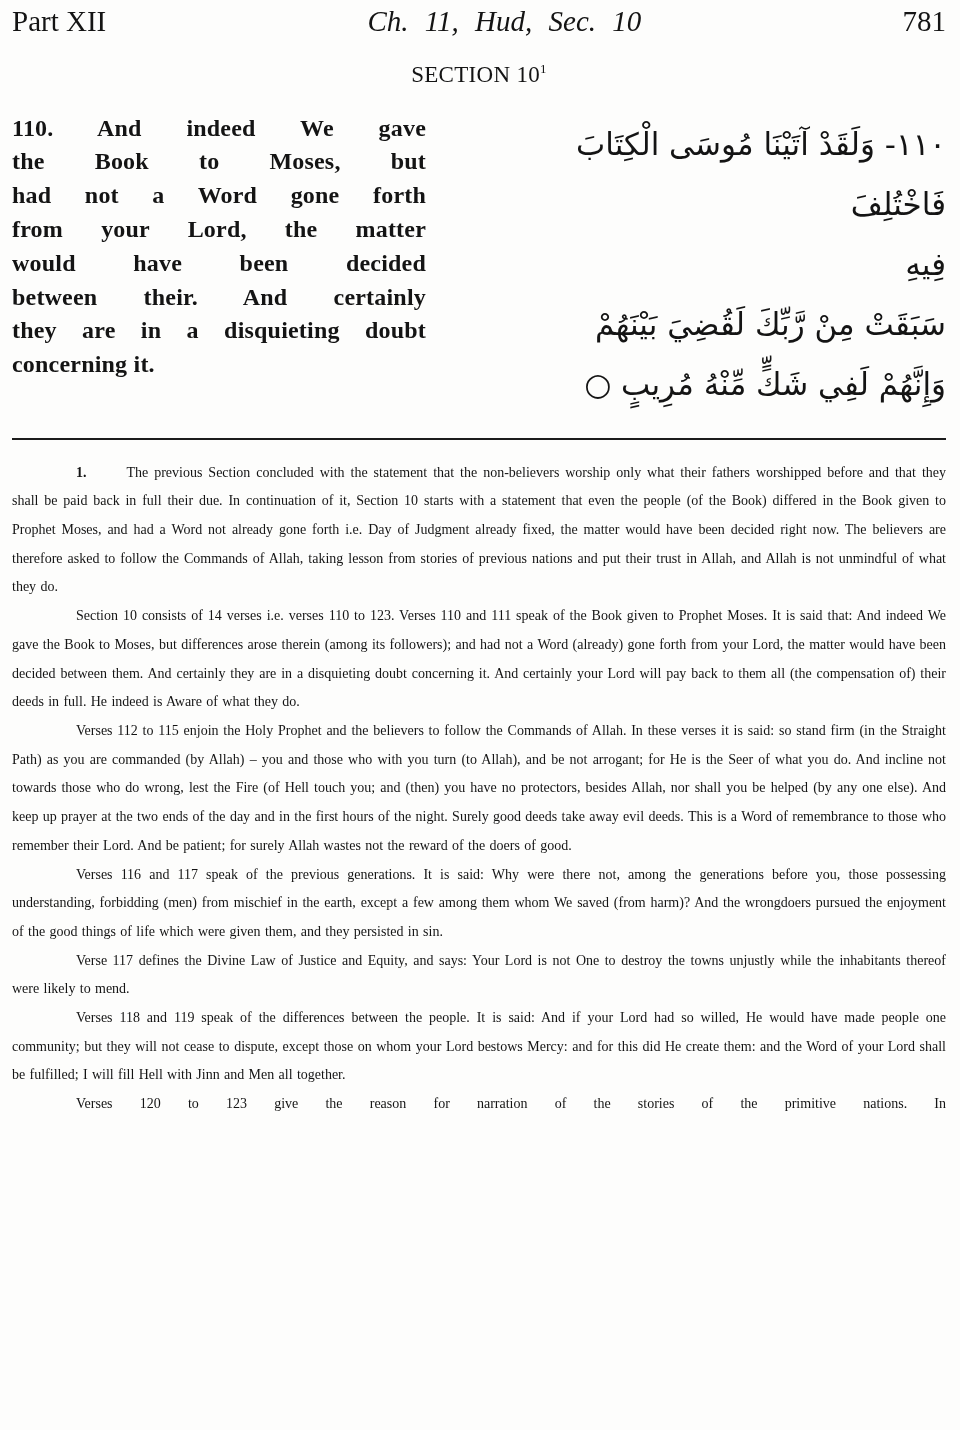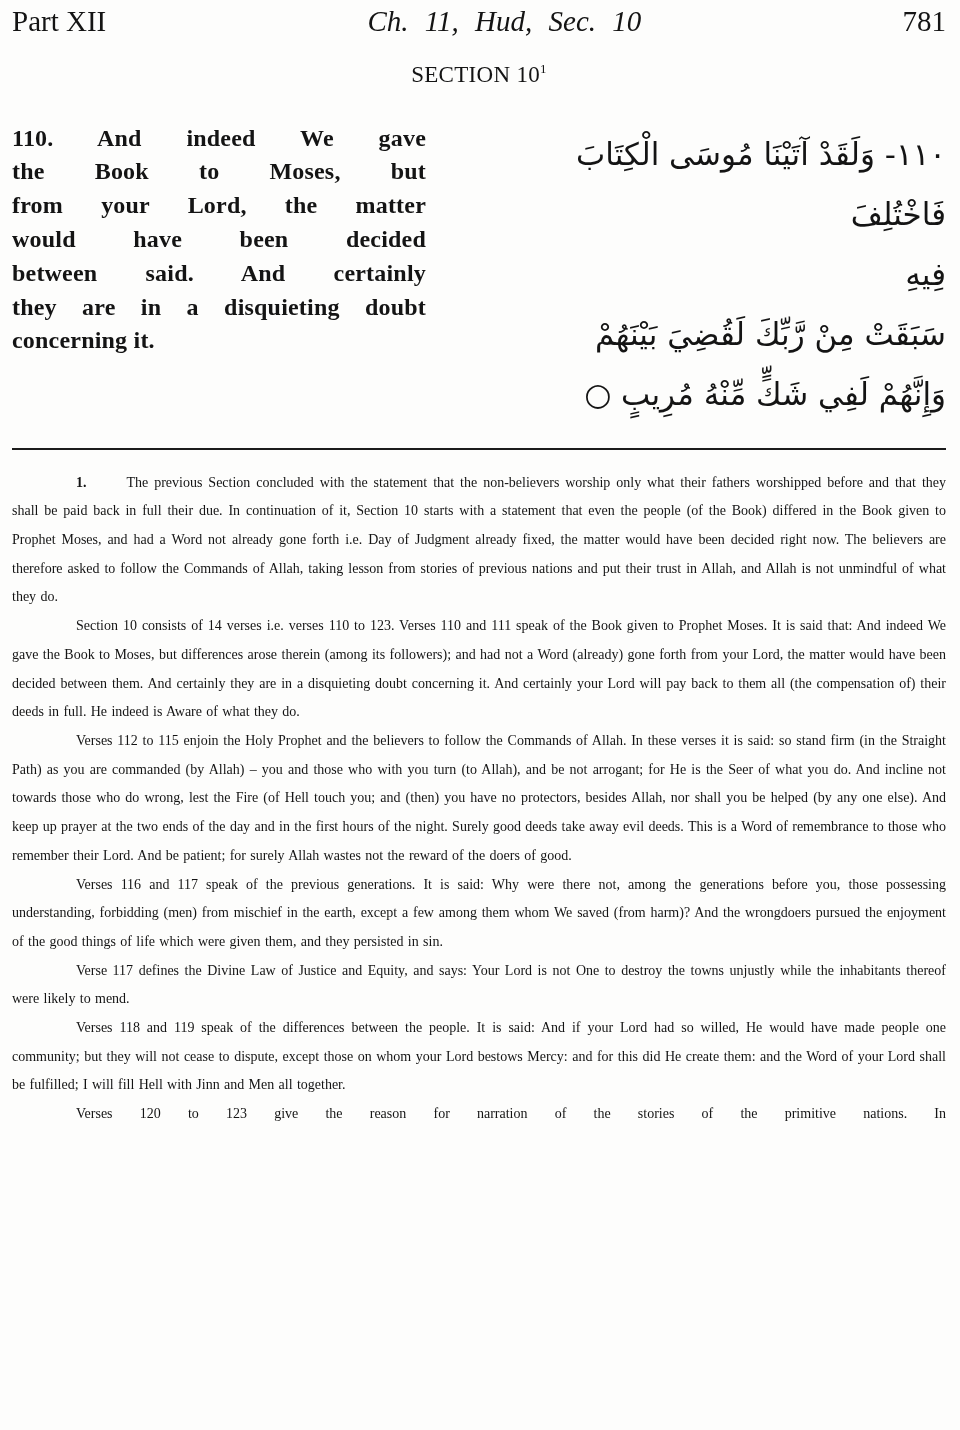--- a/index.html
+++ b/index.html
@@ -19,21 +19,21 @@
   .runhead .center { font-style:italic; word-spacing:9px; }
 
   
   .section-title {
     text-align:center; font-weight:normal; font-size:23px;
     margin-top:27px; letter-spacing:0.3px;
   }
   .section-title sup { font-size:13px; vertical-align:super; }
 
   
-  .verse-row { display:flex; margin-top:34px; min-height:312px; }
+  .verse-row { display:flex; margin-top:24px; min-height:312px; }
   .verse-en {
     width:414px; font-weight:bold; font-size:24px; line-height:33.8px;
     letter-spacing:0.2px;
   }
   .vline { text-align:justify; text-align-last:justify; }
   .vline.last { text-align-last:left; }
   .verse-ar {
     flex:1; margin-left:70px;
     direction:rtl; text-align:right;
     font-family:"DejaVu Sans",sans-serif;
@@ -68,23 +68,24 @@
   </div>
 
   <div class="section-title">
     <span>SECTION 10</span><sup>1</sup>
   </div>
 
   <div class="verse-row">
     <div class="verse-en">
       <div class="vline">110. And indeed We gave</div>
       <div class="vline">the Book to Moses, but</div>
+      <div class="vline">had not a Word gone forth</div>
       <div class="vline">from your Lord, the matter</div>
       <div class="vline">would have been decided</div>
-      <div class="vline">between said. And certainly</div>
+      <div class="vline">between their. And certainly</div>
       <div class="vline">they are in a disquieting doubt</div>
       <div class="vline last">concerning it.</div>
     </div>
     <div class="verse-ar">
       <div>١١٠- وَلَقَدْ آتَيْنَا مُوسَى الْكِتَابَ فَاخْتُلِفَ</div>
       <div>فِيهِ</div>
       <div>سَبَقَتْ مِنْ رَّبِّكَ لَقُضِيَ بَيْنَهُمْ</div>
       <div>وَإِنَّهُمْ لَفِي شَكٍّ مِّنْهُ مُرِيبٍ ○</div>
     </div>
   </div>

